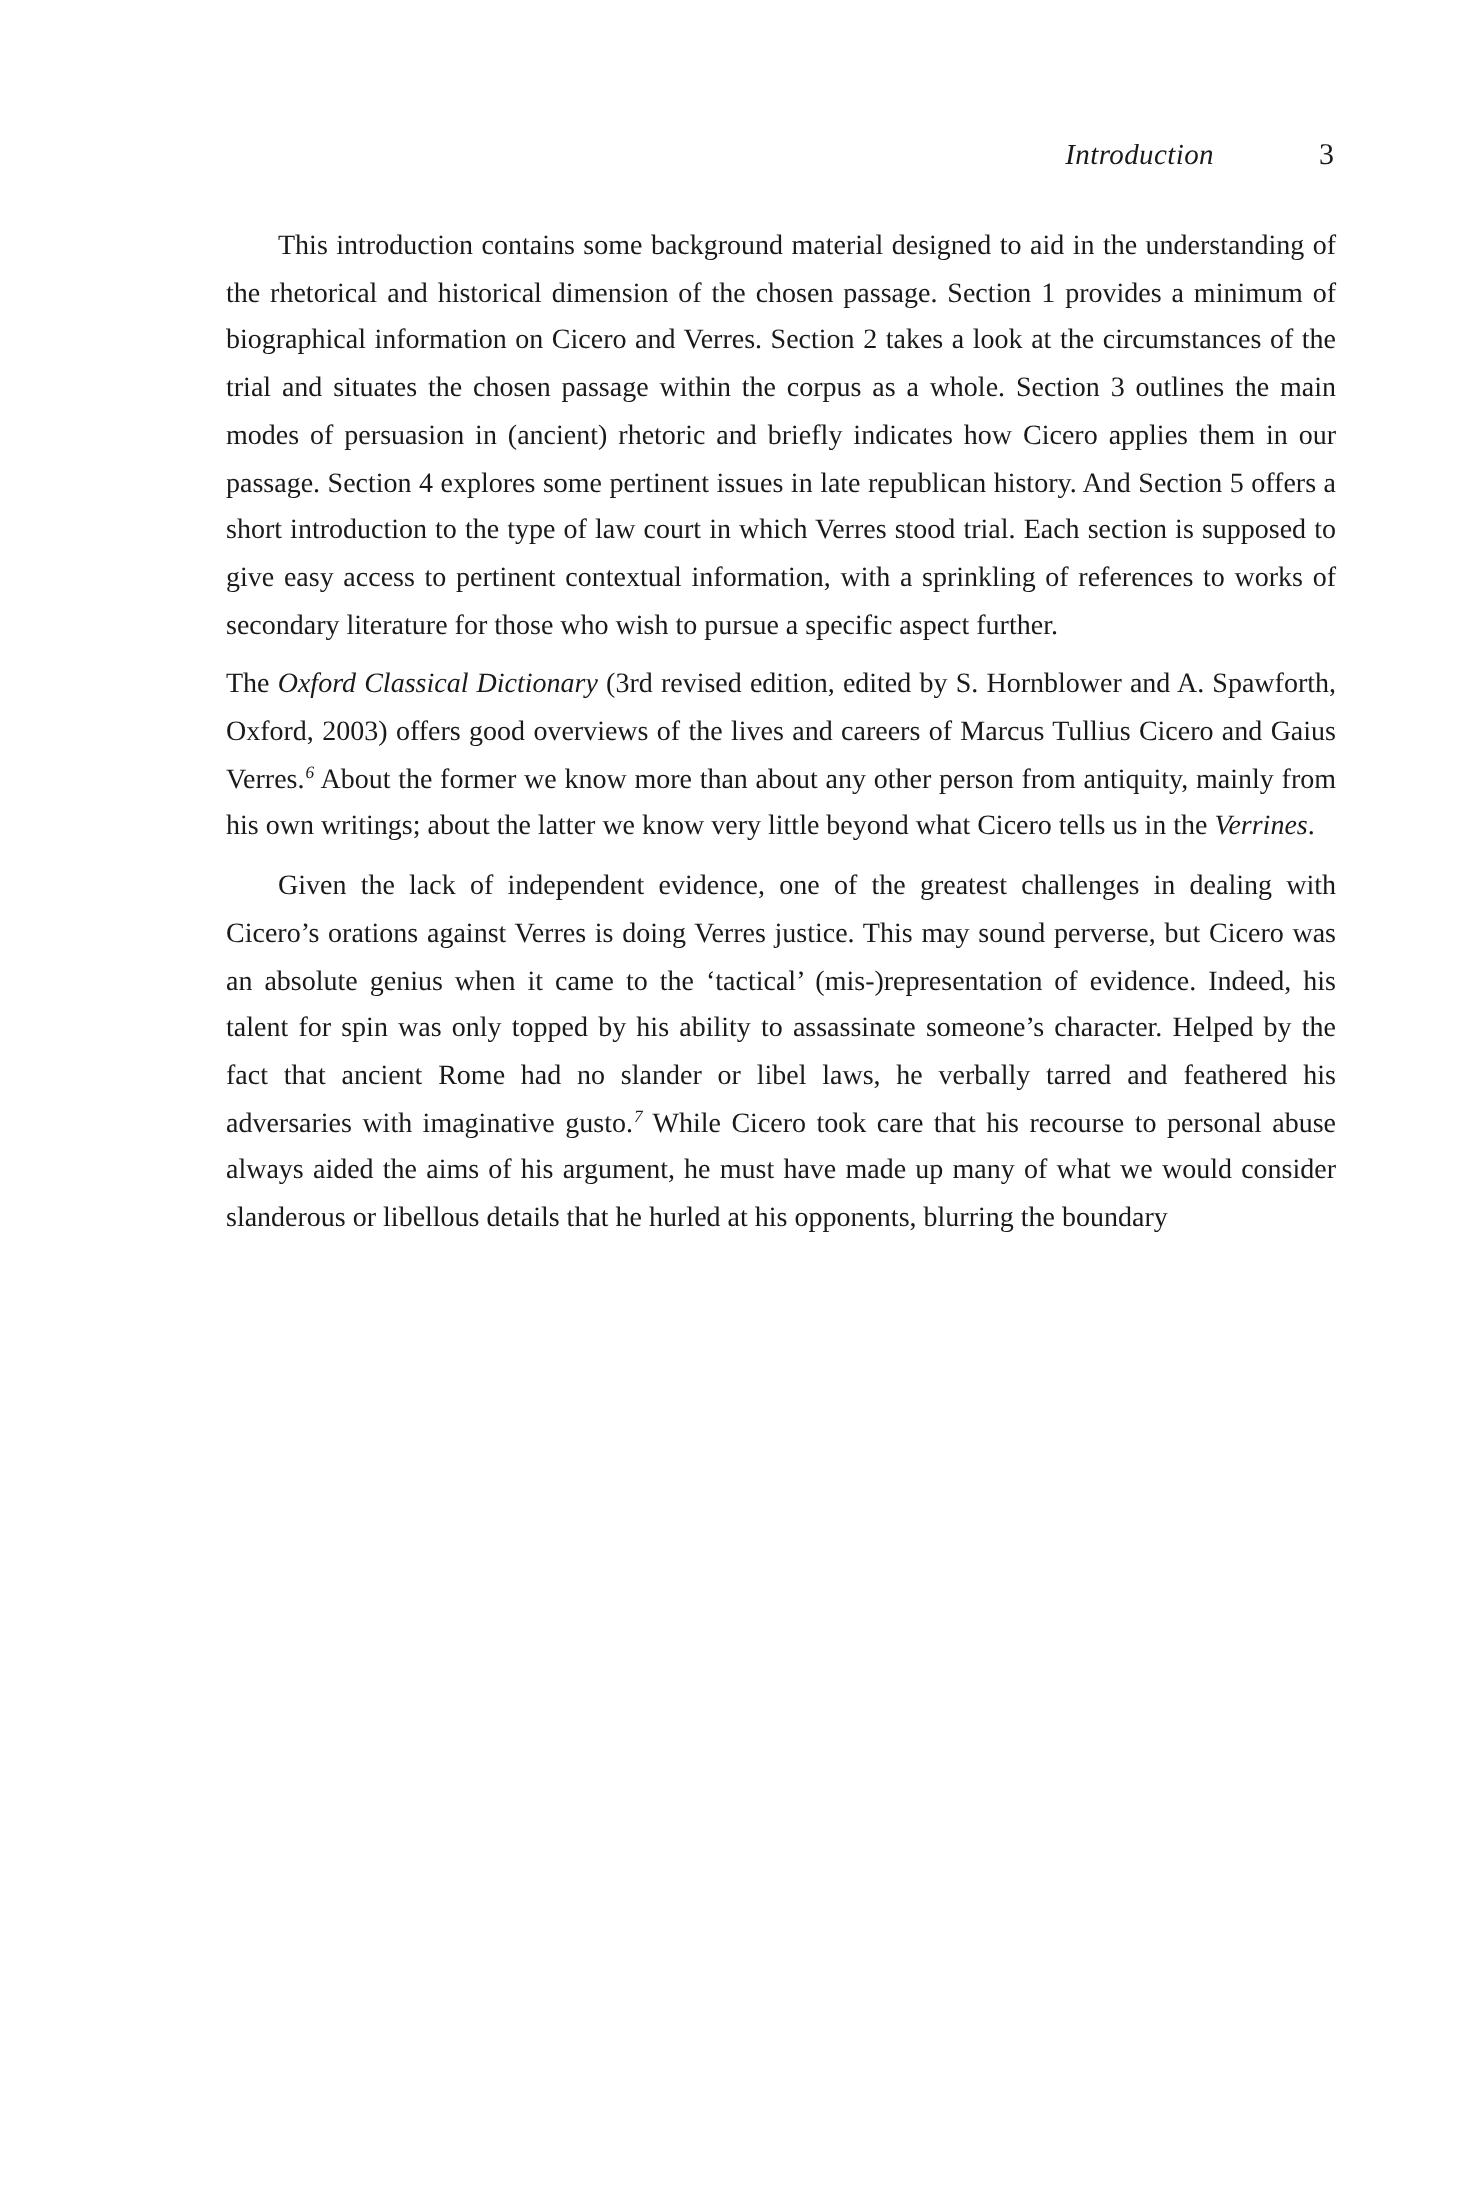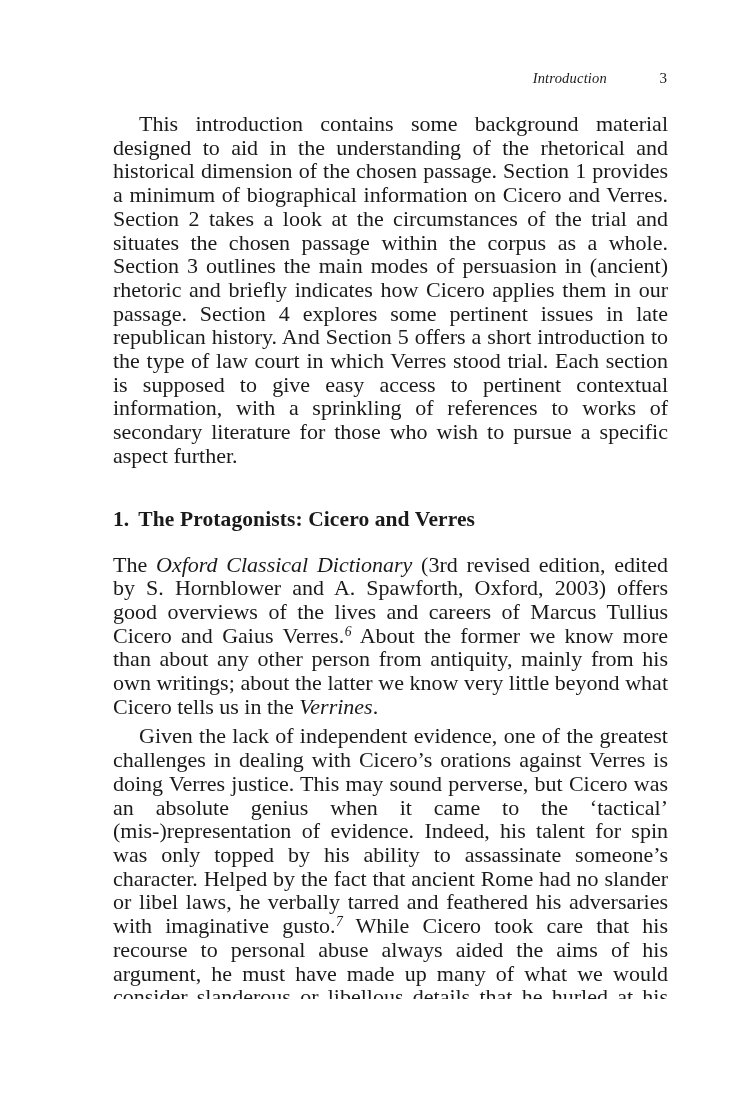--- a/index.html
+++ b/index.html
@@ -48,21 +48,21 @@
     position: absolute;
     left: 113px;
     top: 112px;
     width: 555px;
   }
 
   p.body {
     margin: 0;
     text-align: justify;
     text-justify: inter-word;
-    font-size: 22px;
+    font-size: 14px;
     line-height: 23.7px;
     hyphens: none;
   }
   p.body.indent {
     text-indent: 26px;
   }
   p.body + p.body {
     margin-top: 6px;
   }
 
@@ -99,23 +99,20 @@
 
   <div class="running-head">
     <span class="rh-title">Introduction</span>
     <span class="rh-page">3</span>
   </div>
 
   <div class="textblock">
 
     <p class="body indent">This introduction contains some background material designed to aid in the understanding of the rhetorical and historical dimension of the chosen passage. Section 1 provides a minimum of biographical information on Cicero and Verres. Section 2 takes a look at the circumstances of the trial and situates the chosen passage within the corpus as a whole. Section 3 outlines the main modes of persuasion in (ancient) rhetoric and briefly indicates how Cicero applies them in our passage. Section 4 explores some pertinent issues in late republican history. And Section 5 offers a short introduction to the type of law court in which Verres stood trial. Each section is supposed to give easy access to pertinent contextual information, with a sprinkling of references to works of secondary literature for those who wish to pursue a specific aspect further.</p>
 
-    <h2 class="section-heading">
-      <span class="num">1.</span><span>The Protagonists: Cicero and Verres</span>
-    </h2>
 
     <p class="body"><span>The </span><i>Oxford Classical Dictionary</i><span> (3rd revised edition, edited by S. Hornblower and A. Spawforth, Oxford, 2003) offers good overviews of the lives and careers of Marcus Tullius Cicero and Gaius Verres.</span><sup class="fn">6</sup><span> About the former we know more than about any other person from antiquity, mainly from his own writings; about the latter we know very little beyond what Cicero tells us in the </span><i>Verrines</i><span>.</span></p>
 
     <p class="body indent"><span>Given the lack of independent evidence, one of the greatest challenges in dealing with Cicero’s orations against Verres is doing Verres justice. This may sound perverse, but Cicero was an absolute genius when it came to the ‘tactical’ (mis-)representation of evidence. Indeed, his talent for spin was only topped by his ability to assassinate someone’s character. Helped by the fact that ancient Rome had no slander or libel laws, he verbally tarred and feathered his adversaries with imaginative gusto.</span><sup class="fn">7</sup><span> While Cicero took care that his recourse to personal abuse always aided the aims of his argument, he must have made up many of what we would consider slanderous or libellous details that he hurled at his opponents, blurring the boundary</span></p>
 
   </div>
 
 </div>
 
 </body></html>

